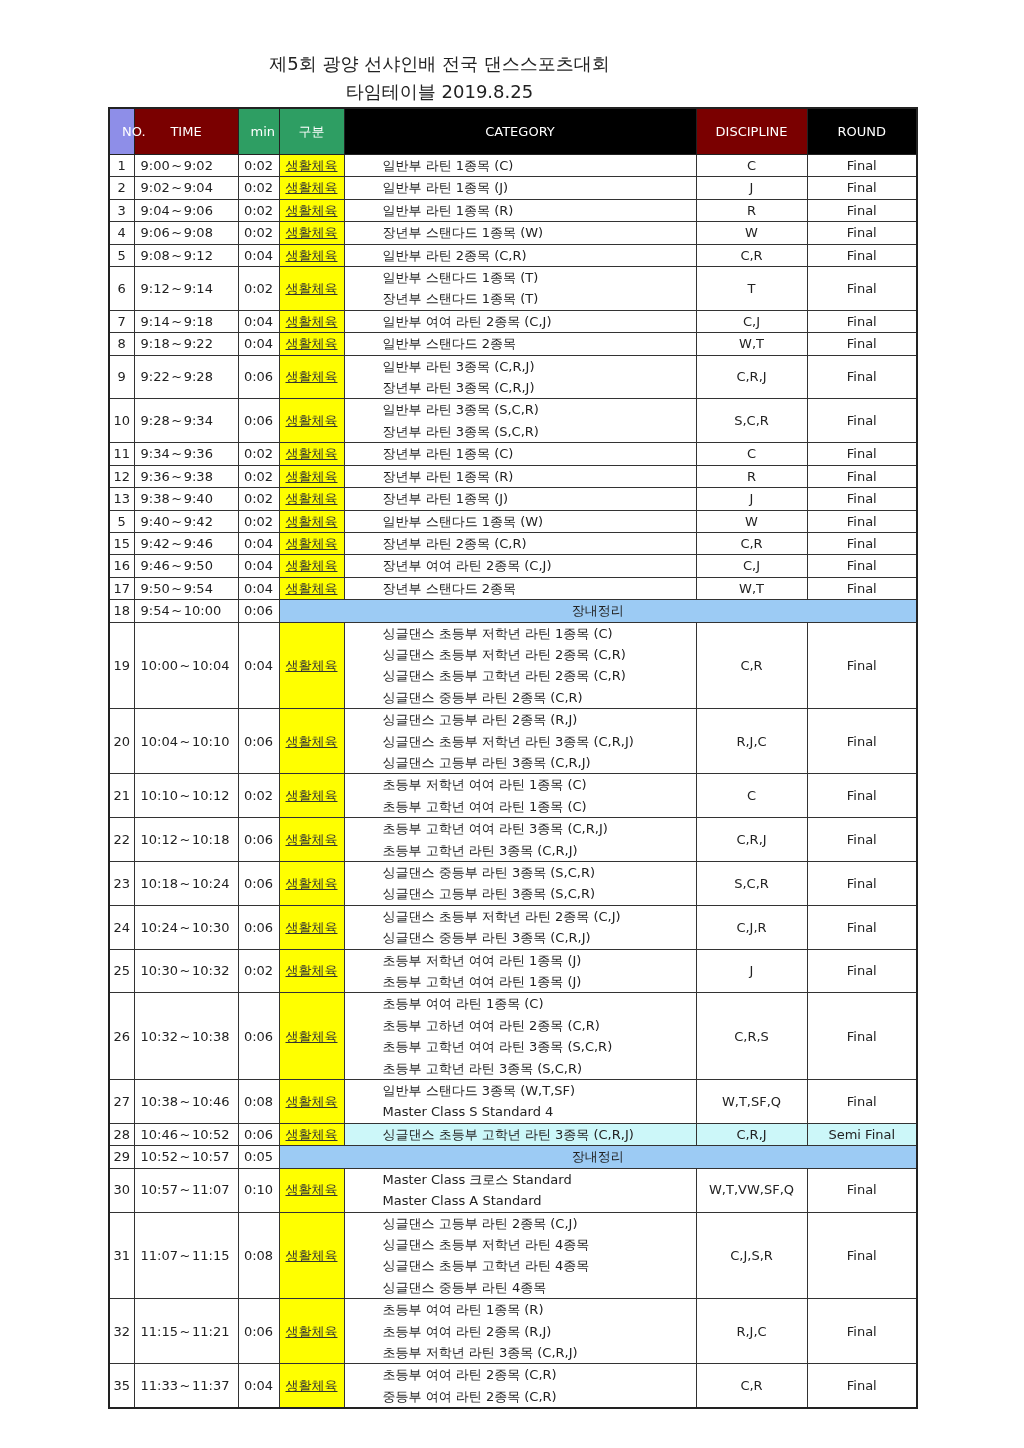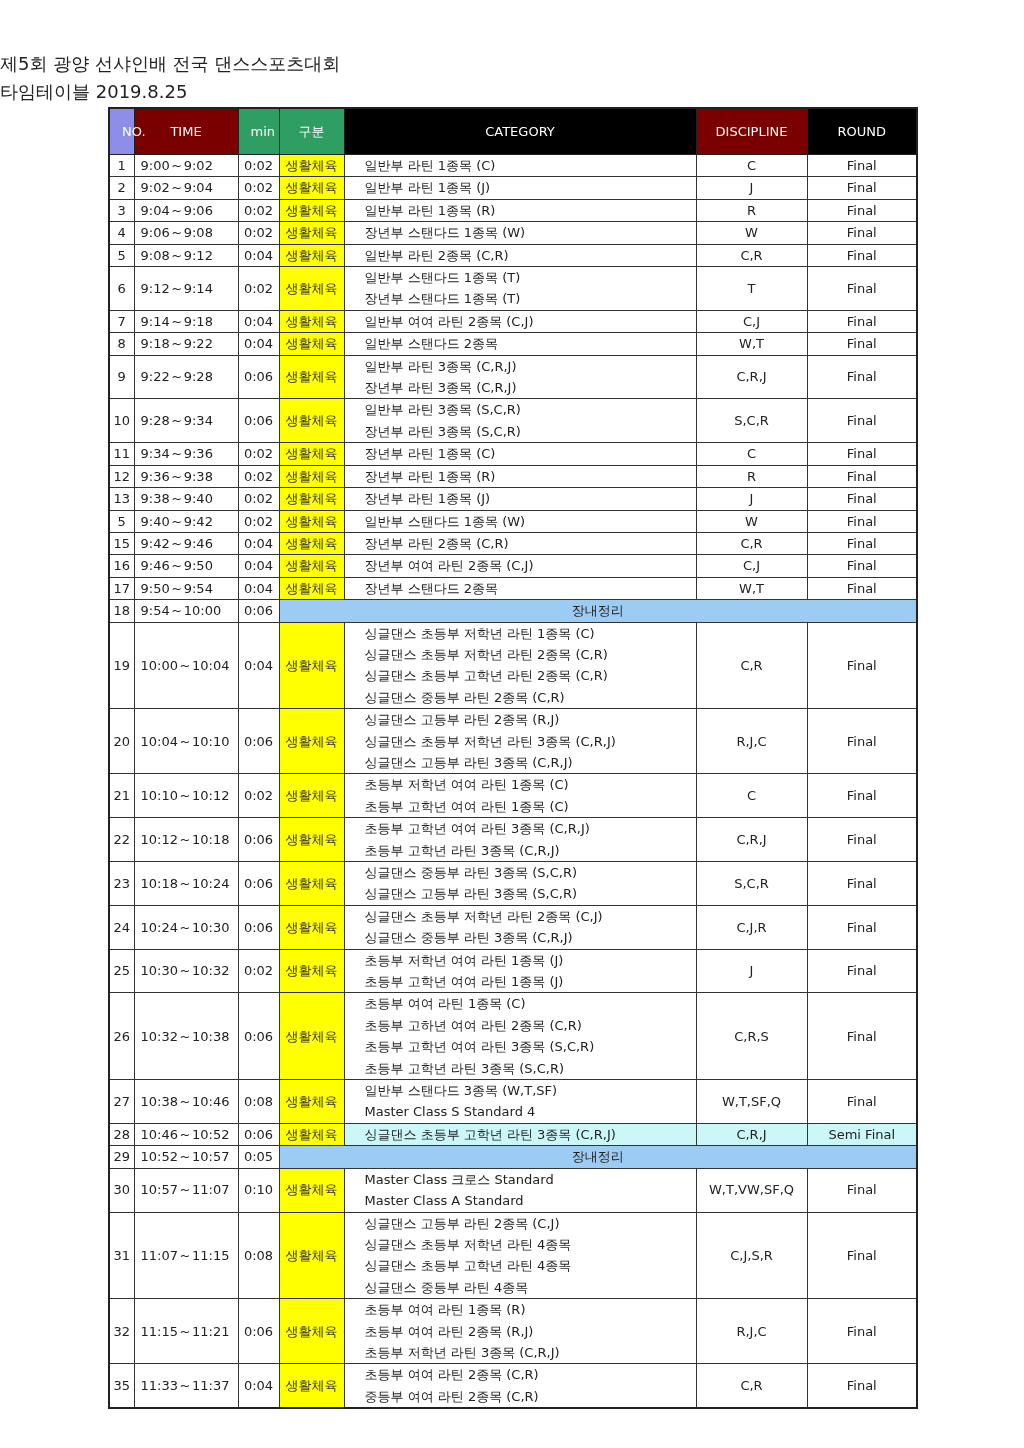--- a/index.html
+++ b/index.html
@@ -1,37 +1,37 @@
 <!DOCTYPE html>
 <html><head>
 <meta charset="utf-8">
 <style>
   html, body { margin: 0; padding: 0; background: #ffffff; }
   body { width: 1024px; height: 1448px; position: relative; font-family: "DejaVu Sans", "Liberation Sans", sans-serif; color: #222; }
-  .title-block { position: absolute; left: 0; top: 50px; width: 879px; text-align: left; }
+  .title-block { position: absolute; left: 0; top: 50px; width: 879px; text-align: center; }
   .title-line { font-size: 18px; line-height: 28px; color: #222; letter-spacing: 0px; }
   table.tt { position: absolute; left: 108px; top: 107px; width: 808px; border-collapse: collapse; table-layout: fixed; border: 2px solid #222; }
   table.tt col.c-no { width: 25px; }
   table.tt col.c-time { width: 104px; }
   table.tt col.c-min { width: 41px; }
   table.tt col.c-div { width: 65px; }
   table.tt col.c-cat { width: 352px; }
   table.tt col.c-dis { width: 111px; }
   table.tt col.c-rnd { width: 110px; }
   table.tt th { font-weight: normal; font-size: 13px; height: 21px; padding: 12px; text-align: center; border: 1px solid #222; color: #fff; background: #000; }
   table.tt th.h-no { background: #8e8ee8; }
   table.tt th.h-time { background: #7a0000; }
   table.tt th.h-min { background: #2e9e63; }
   table.tt th.h-div { background: #2e9e63; }
   table.tt th.h-dis { background: #7a0000; }
   table.tt td { font-size: 13px; padding: 0; border: 1px solid #333; text-align: center; vertical-align: middle; line-height: 21.4px; white-space: nowrap; overflow: hidden; }
   table.tt td.no { padding: 0 1px; }
   table.tt td.time { text-align: left; padding-left: 6px; }
-  table.tt td.div { background: #ffff00; color: #333; font-size: 13px; }
-  table.tt td.cat { text-align: left; padding-left: 20px; }
+  table.tt td.div { background: #ffff00; color: #333; font-size: 13px; text-decoration: underline; }
+  table.tt td.cat { text-align: left; padding-left: 38px; }
   table.tt td.cat div { line-height: 21.4px; }
   tr.break td.break-label { background: #9ccbf4; }
   tr.hl td.cat, tr.hl td.dis, tr.hl td.rnd { background: #ccf7f9; margin-left: 16px; }
   .sep { display: inline-block; width: 14px; text-align: center; }
 </style>
 </head>
 <body>
 
 <div class="title-block">
   <div class="title-line">제5회 광양 선샤인배 전국 댄스스포츠대회</div>

